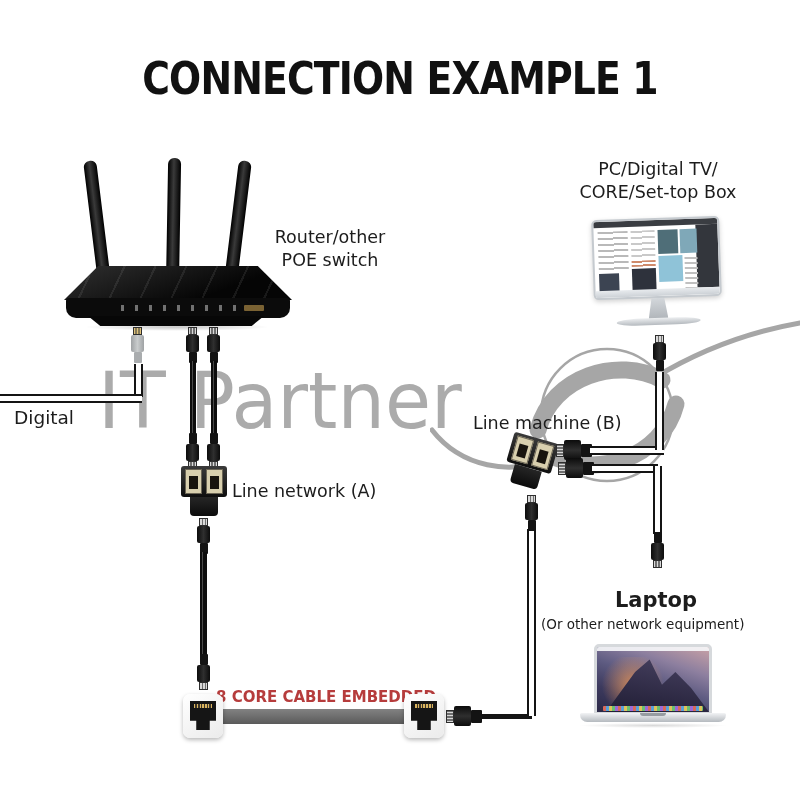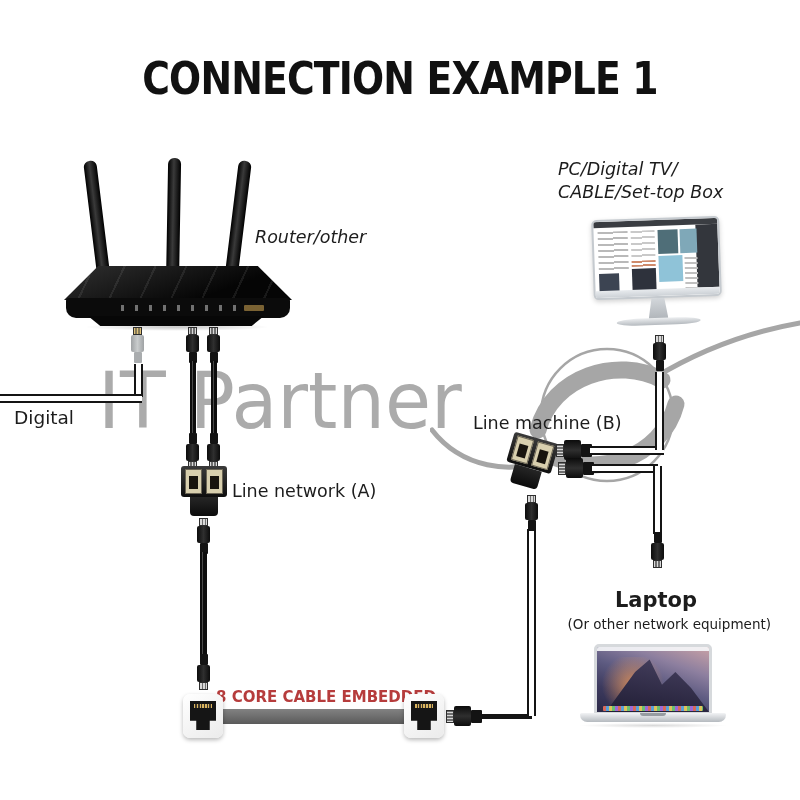--- a/index.html
+++ b/index.html
@@ -11,21 +11,21 @@
   #title{left:0;right:0;top:52px;text-align:center;font-size:45px;font-weight:bold;
          letter-spacing:-1px;transform:scaleX(.84);color:#111;white-space:nowrap;}
 
   
   #wm-text{left:98px;top:362px;font-size:78px;color:#9d9d9d;opacity:.85;white-space:nowrap;
            transform:scaleX(.96);transform-origin:left top;line-height:1;}
   #wm-logo{left:430px;top:318px;}
 
   
   .lbl{font-size:17.5px;line-height:23px;color:#1c1c1c;}
-  .center{text-align:left;font-style:italic;}
+  .center{text-align:center;}
 
   
   .antenna{width:13px;background:linear-gradient(90deg,#000,#3a3a3a 45%,#000);
            border-radius:6px 6px 2px 2px;transform-origin:50% 100%;}
   #router-top{left:64px;top:266px;width:228px;height:34px;
       background:linear-gradient(160deg,#303030,#050505 70%);
       clip-path:polygon(15% 0,85% 0,100% 100%,0 100%);}
   #router-top:after{content:"";position:absolute;inset:0;
       background:repeating-linear-gradient(115deg,transparent 0 26px,rgba(255,255,255,.08) 26px 28px);}
   #router-front{left:66px;top:298px;width:224px;height:20px;background:#0b0b0b;
@@ -103,21 +103,21 @@
       background:repeating-linear-gradient(90deg,#d96a5a 0 3px,#5aa0d9 3px 6px,#e0c25a 6px 9px,#6abf72 9px 12px,#9a6ad9 12px 15px);}
   #lap-base{position:absolute;left:0;top:69px;width:146px;height:9px;
       background:linear-gradient(180deg,#f2f3f5,#b5babf);border-radius:2px 2px 8px 8px;}
   #lap-hinge{position:absolute;left:60px;top:69px;width:26px;height:3px;background:#979ca1;border-radius:0 0 3px 3px;}
   #lap-shadow{position:absolute;left:-2px;top:79px;width:150px;height:5px;
       background:radial-gradient(ellipse at center,rgba(0,0,0,.15),transparent 70%);}
 
   
   #red-label{left:216px;top:688px;width:195px;text-align:center;font-size:15px;font-weight:bold;color:#b63c3c;white-space:nowrap;}
   #laptop-label{left:576px;top:588px;width:160px;text-align:center;font-size:21px;font-weight:600;}
-  #laptop-sub{left:541px;top:616px;width:230px;text-align:right;font-size:13.5px;}
+  #laptop-sub{left:541px;top:616px;width:230px;text-align:left;font-size:13.5px;}
   #ext-label{left:14px;top:406px;font-size:18.5px;line-height:24px;}
 </style>
 </head>
 <body>
 
 <div id="stage">
 
   <div class="abs" id="wm-text">IT Partner</div>
   <svg class="abs" id="wm-logo" width="372" height="190" viewBox="0 0 372 190">
     <circle cx="177" cy="97" r="66" fill="none" stroke="#a6a6a6" stroke-width="2.5"></circle>
@@ -135,25 +135,26 @@
   <div class="abs" id="router-top"></div>
   <div class="abs" id="router-front">
     <div class="abs" id="router-icons"></div>
     <div class="abs" id="router-logo"></div>
   </div>
   <div class="abs" id="router-pedestal"></div>
   <div class="abs" id="router-shadow"></div>
 
   <div class="abs lbl center" style="left:255px;top:226px;width:150px;">
     <div>Router/other</div>
+    <div>POE switch</div>
   </div>
 
   <div class="abs lbl center" style="left:558px;top:158px;width:200px;">
     <div>PC/Digital TV/</div>
-    <div>CABLE/Set-top Box</div>
+    <div>CORE/Set-top Box</div>
   </div>
 
   <div class="abs" id="monitor">
     <div id="mon-screen">
       <div class="mblock" style="left:0;top:0;right:0;height:6px;background:#3a3d42;"></div>
       <div class="mblock" style="right:0;top:6px;width:22px;bottom:7px;background:#33363c;"></div>
       <div class="mblock" style="left:4px;top:10px;width:30px;height:40px;background:repeating-linear-gradient(#b9b9b9 0 2px,transparent 2px 6px);"></div>
       <div class="mblock" style="left:37px;top:10px;width:24px;height:28px;background:repeating-linear-gradient(#c9c9c9 0 2px,transparent 2px 6px);"></div>
       <div class="mblock" style="left:37px;top:40px;width:24px;height:6px;background:repeating-linear-gradient(#cf8a6a 0 2px,transparent 2px 4px);"></div>
       <div class="mblock" style="left:64px;top:10px;width:20px;height:24px;background:#4f6e78;"></div>

